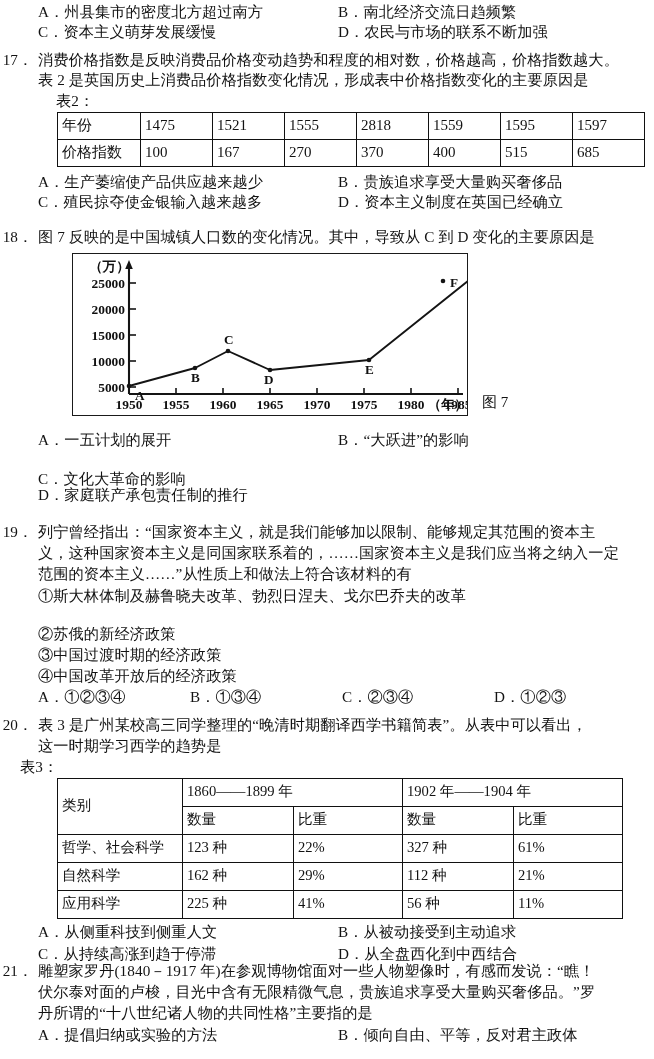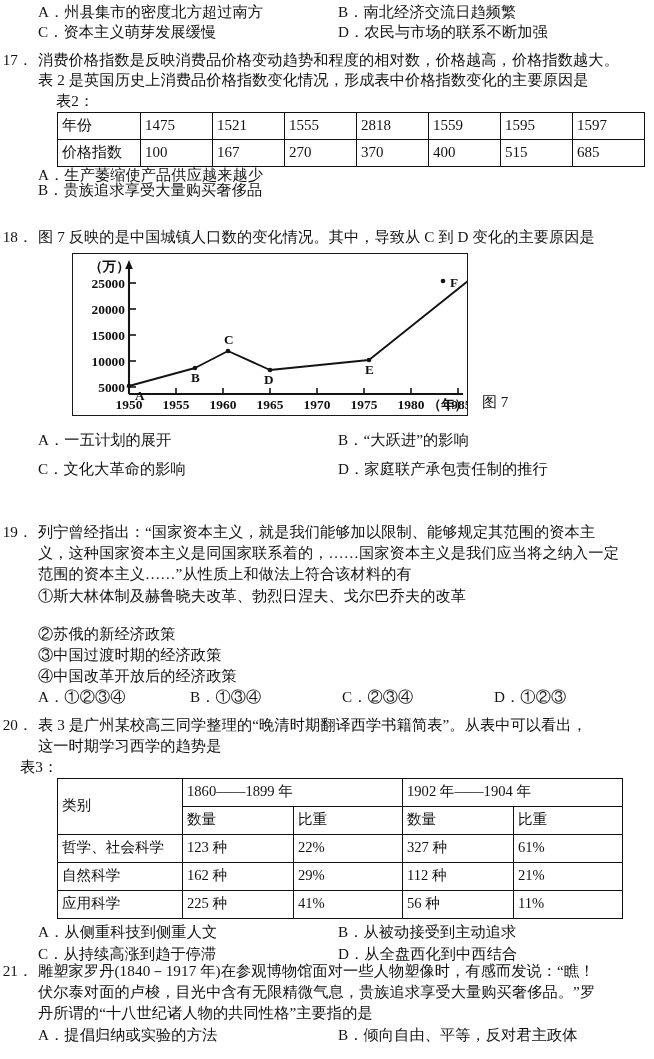--- a/index.html
+++ b/index.html
@@ -156,23 +156,27 @@
             <td class="val">270</td>
             <td class="val">370</td>
             <td class="val">400</td>
             <td class="val">515</td>
             <td class="val">685</td>
           </tr>
         </tbody>
       </table>
     </div>
 
-    <div class="opts" style="flex-direction:column;">
+    <div class="opts" style="margin-top:7px;">
       <div class="opt-a line">A．生产萎缩使产品供应越来越少</div>
       <div class="opt-b line">B．贵族追求享受大量购买奢侈品</div>
+    </div>
+    <div class="opts" style="margin-top:5px;">
+      <div class="opt-a line">C．殖民掠夺使金银输入越来越多</div>
+      <div class="opt-b line">D．资本主义制度在英国已经确立</div>
     </div>
   </div>
 
   <div style="position:absolute; left:0; top:229px; width:586px;">
     <div class="row">
       <div class="qnum">18．</div>
       <div class="qbody line">图 7 反映的是中国城镇人口数的变化情况。其中，导致从 C 到 D 变化的主要原因是</div>
     </div>
 
     <div class="figure-row" style="margin-top:9px;">
@@ -246,21 +250,21 @@
           </g>
         </svg>
       </div>
       <div class="fig-caption">图 7</div>
     </div>
 
     <div class="opts" style="margin-top:16px;">
       <div class="opt-a line">A．一五计划的展开</div>
       <div class="opt-b line">B．“大跃进”的影响</div>
     </div>
-    <div class="opts" style="margin-top:14px;">
+    <div class="opts" style="margin-top:24px;flex-direction:column;">
       <div class="opt-a line">C．文化大革命的影响</div>
       <div class="opt-b line">D．家庭联产承包责任制的推行</div>
     </div>
   </div>
 
   <div style="position:absolute; left:0; top:524px; width:654px;">
     <div class="row">
       <div class="qnum">19．</div>
       <div class="qbody">
         <div class="line">列宁曾经指出：“国家资本主义，就是我们能够加以限制、能够规定其范围的资本主</div>

